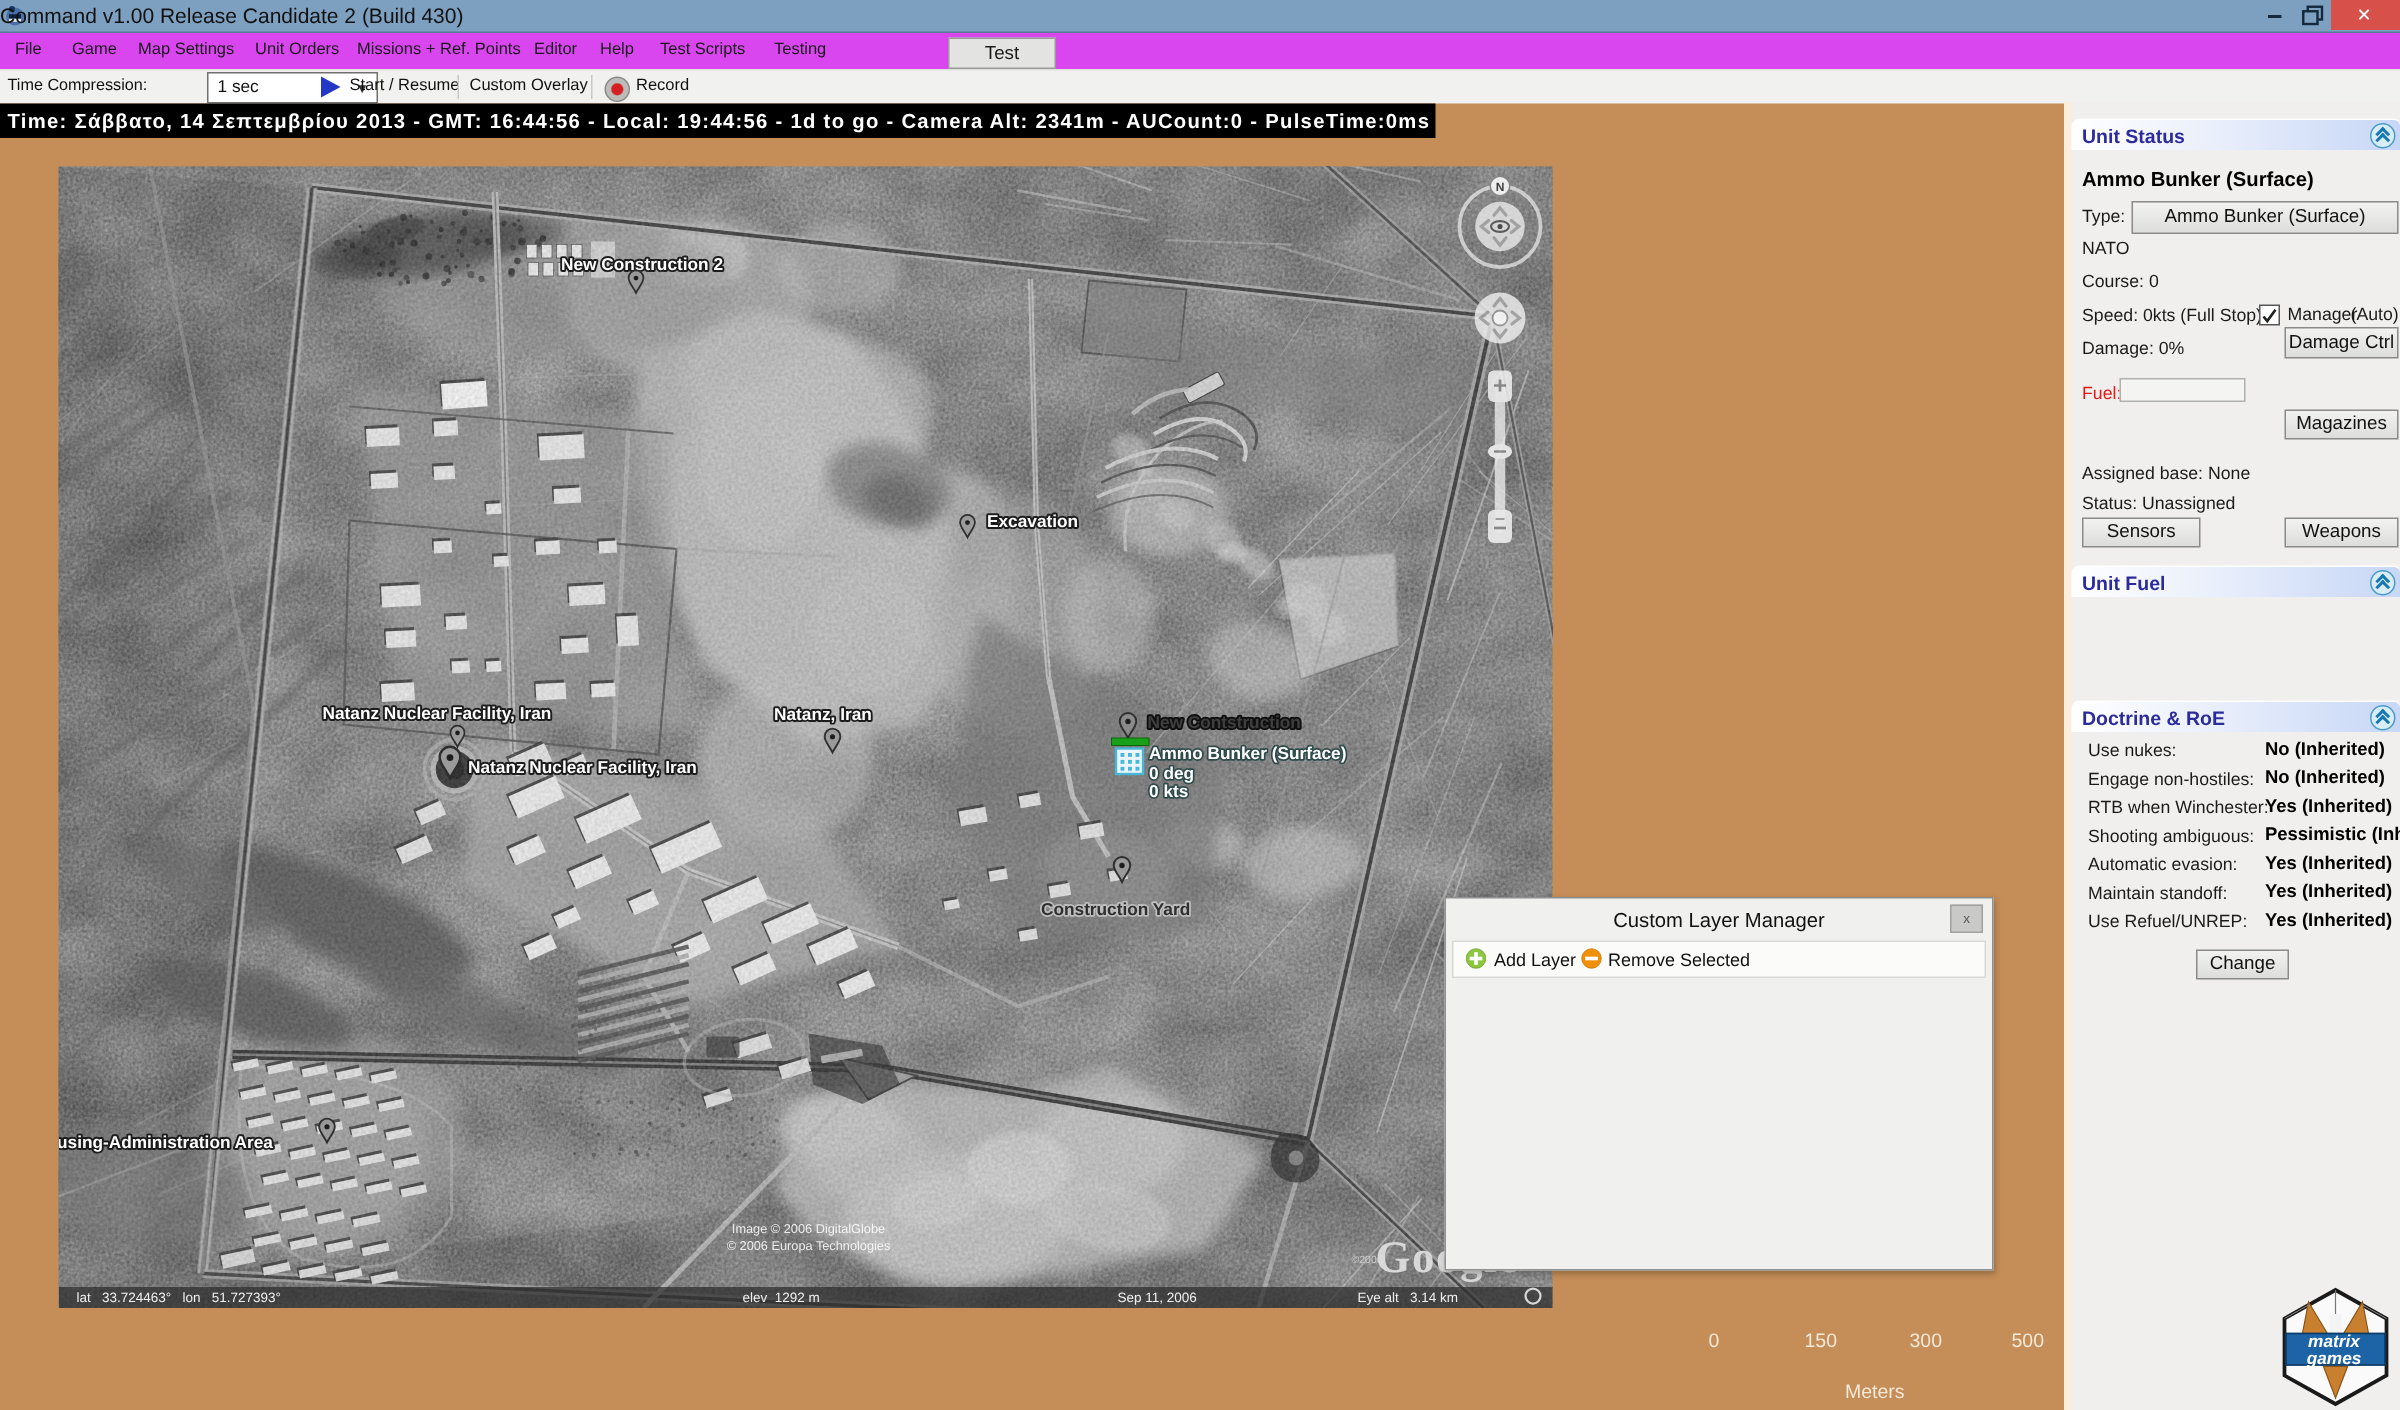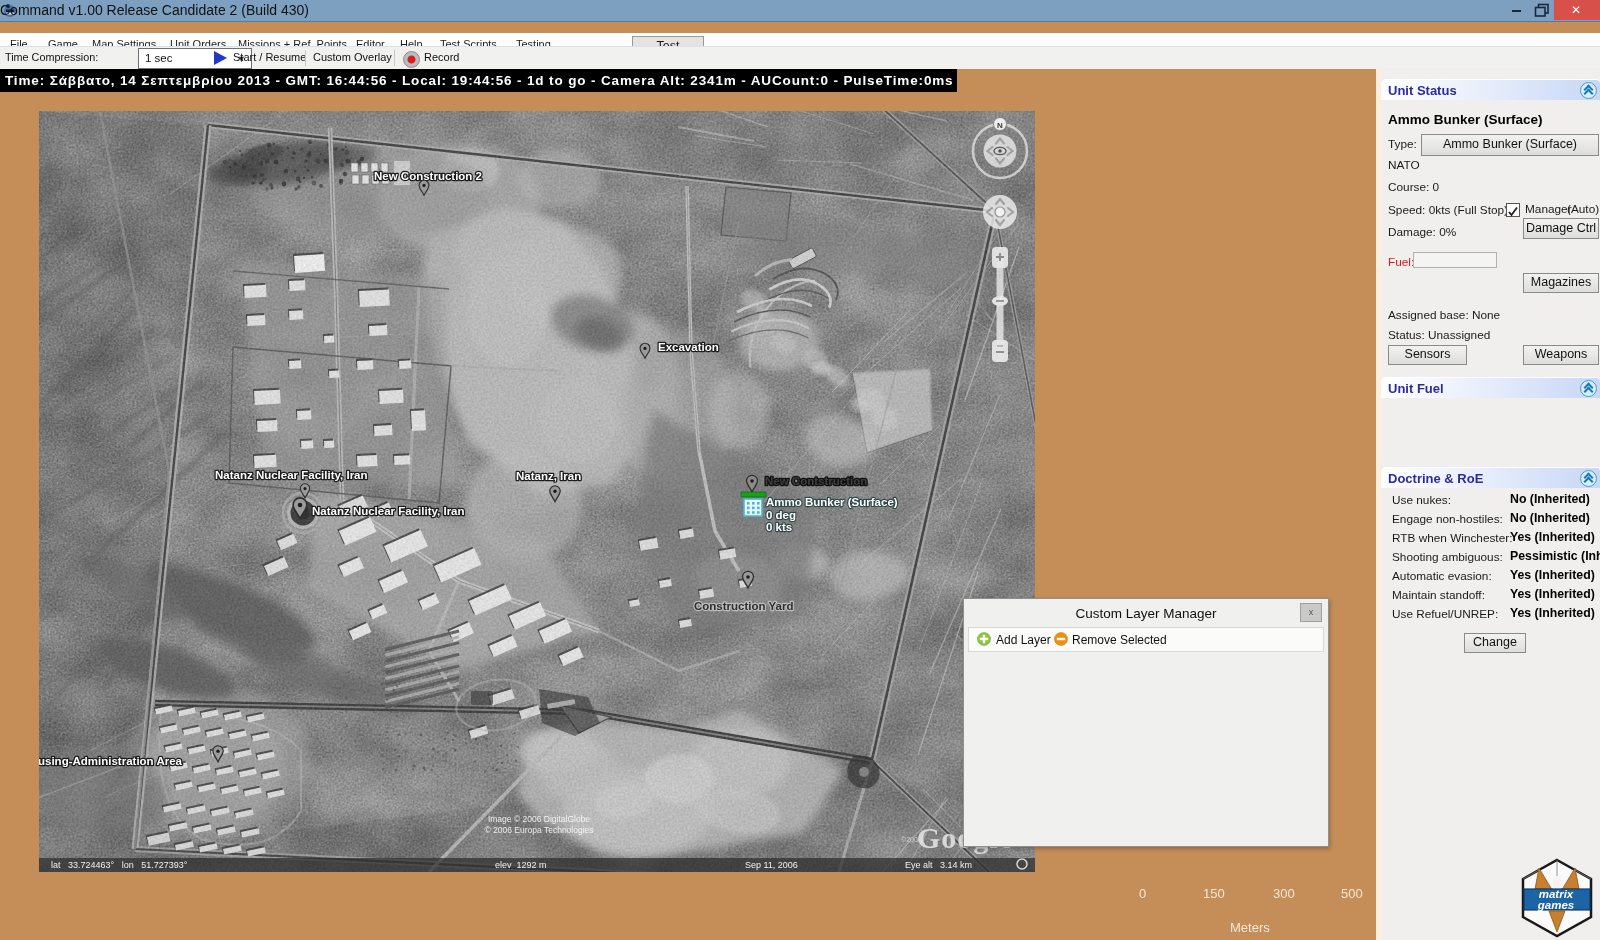--- a/index.html
+++ b/index.html
@@ -4,21 +4,21 @@
 html,body{margin:0;padding:0;}
 body{width:1600px;height:940px;position:relative;overflow:hidden;background:#c58d57;font-family:"Liberation Sans",sans-serif;}
 #titlebar{position:absolute;left:0;top:0;width:1600px;height:21px;background:#7da0c0;border-bottom:1px solid #5a7a96;}
 #title{position:absolute;left:0;top:2px;width:100%;font-size:14px;color:#111;}
 #winbtns{position:absolute;right:0;top:0;height:21px;}
 #closebtn{position:absolute;right:0;top:0;width:46px;height:20px;background:#d8504a;}
 #closebtn:after{content:"✕";color:#fff;font-size:12px;position:absolute;left:17px;top:3px;}
 #minico{position:absolute;right:79px;top:10px;width:9px;height:2px;background:#15283c;}
 #maxico{position:absolute;right:50px;top:3px;width:16px;height:15px;}
 #appico{position:absolute;left:3px;top:3px;width:14px;height:15px;}
-#menubar{position:absolute;left:0;top:22px;width:1600px;height:24px;background:#ffffff;color:#1a1a1a;font-size:11px;margin-top:11px;}
+#menubar{position:absolute;left:0;top:22px;width:1600px;height:24px;background:#d946ef;color:#1a1a1a;font-size:11px;}
 #menubar span{position:absolute;top:5px;}
 #testbtn{position:absolute;left:632px;top:3px;width:70px;height:19px;background:#e3e3e1;border:1px solid #9a9a98;font-size:12.5px;text-align:center;line-height:18px;}
 #toolbar{position:absolute;left:0;top:46px;width:1600px;height:22px;background:#f1f1ef;border-top:1px solid #e0e0de;font-size:11px;color:#111;}
 #tclabel{position:absolute;left:5px;top:4px;}
 #tcdrop{position:absolute;left:94px;top:1px;width:112px;height:19px;background:#fff;border:1px solid #707070;margin-left:44px;}
 #tcdrop .t{position:absolute;left:6px;top:3px;font-size:11.5px;}
 #tcdrop .a{position:absolute;right:5px;top:5px;font-size:9px;color:#333;}
 .tbsep{position:absolute;top:3px;width:1px;height:16px;background:#c8c8c6;}
 #playico{position:absolute;left:214px;top:4px;width:0;height:0;border-left:13px solid #2438c8;border-top:7px solid transparent;border-bottom:7px solid transparent;}
 #timebar{position:absolute;left:0;top:69px;width:957px;height:23px;background:#000;color:#fff;font-size:13.5px;font-weight:bold;}

